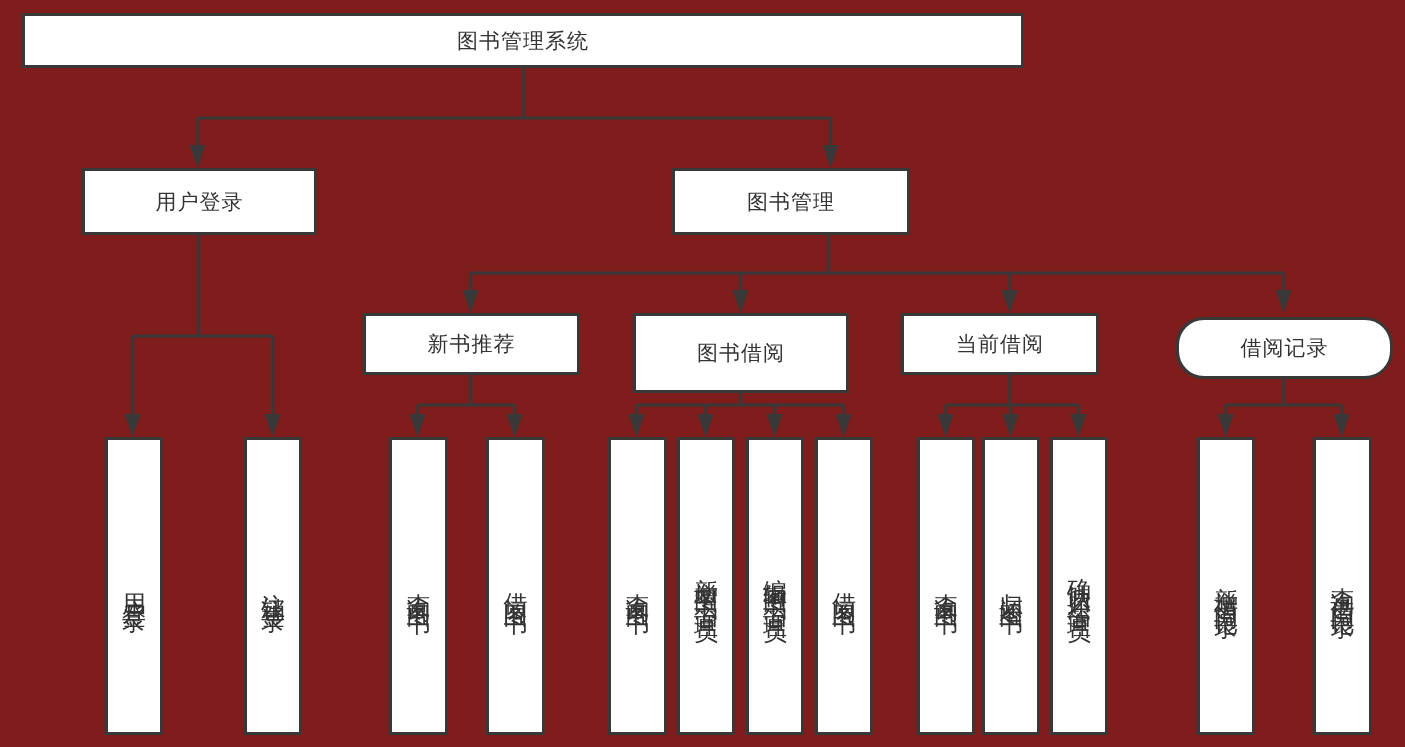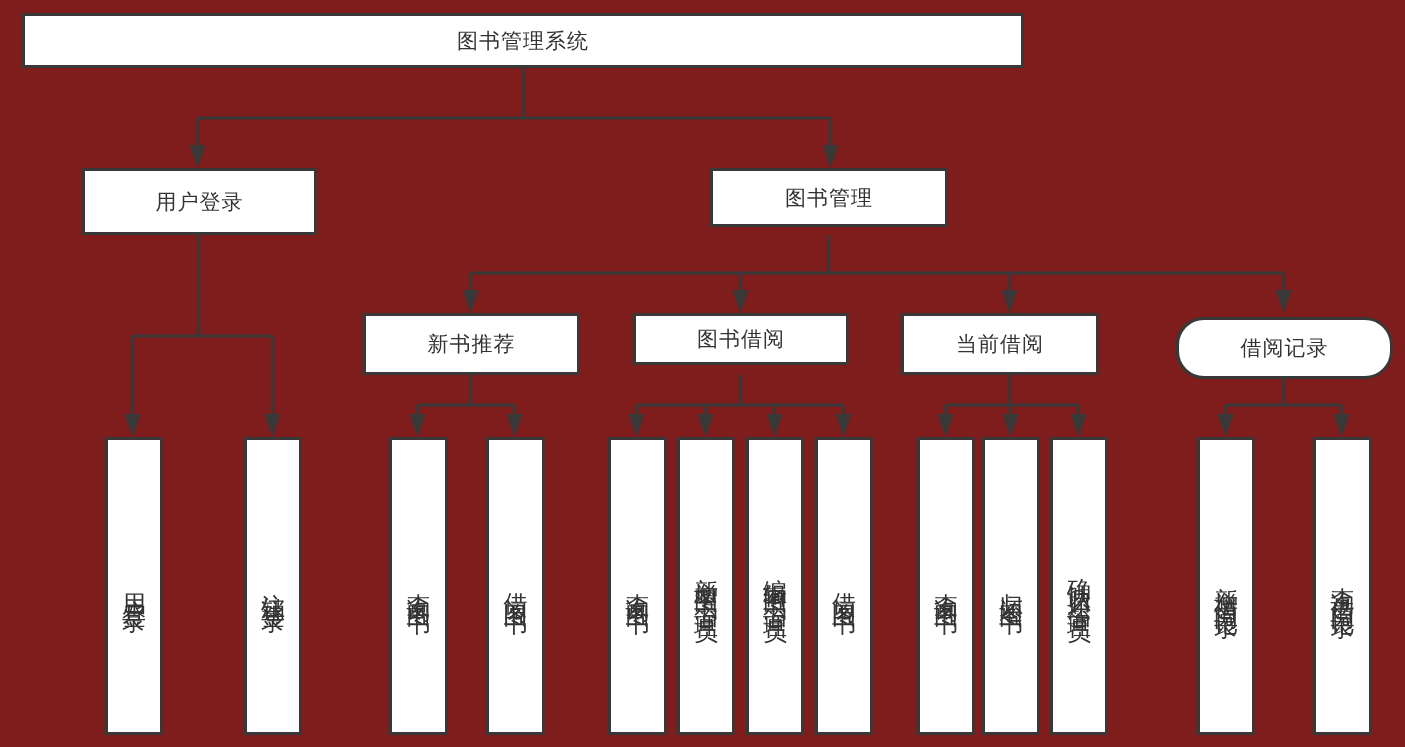--- a/index.html
+++ b/index.html
@@ -89,23 +89,23 @@
         <polygon points="1003,414 1019,414 1011,437"></polygon>
         <polygon points="1071,414 1087,414 1079,437"></polygon>
         <polygon points="1218,414 1234,414 1226,437"></polygon>
         <polygon points="1334,414 1350,414 1342,437"></polygon>
       </g>
   </svg>
 
   <div id="nodes">
       <div class="node h" style="left: 22px; top: 13px; width: 1002px; height: 55px;">图书管理系统</div>
       <div class="node h" style="left: 82px; top: 168px; width: 235px; height: 67px;">用户登录</div>
-      <div class="node h" style="left: 710px; top: 168px; width: 238px; height: 59px;">图书管理</div>
+      <div class="node h" style="left: 672px; top: 168px; width: 238px; height: 67px;">图书管理</div>
       <div class="node h" style="left: 363px; top: 313px; width: 217px; height: 62px;">新书推荐</div>
-      <div class="node h" style="left: 633px; top: 313px; width: 216px; height: 52px;">图书借阅</div>
+      <div class="node h" style="left: 633px; top: 313px; width: 216px; height: 80px;">图书借阅</div>
       <div class="node h" style="left: 901px; top: 313px; width: 198px; height: 62px;">当前借阅</div>
       <div class="node h" style="left: 1176px; top: 317px; width: 217px; height: 62px; border-radius: 28px;">借阅记录</div>
       <div class="node v" style="left: 105px; top: 437px; width: 58px; height: 298px;">用户登录</div>
       <div class="node v" style="left: 244px; top: 437px; width: 58px; height: 298px;">注销登录</div>
       <div class="node v" style="left: 389px; top: 437px; width: 59px; height: 298px;">查询图书</div>
       <div class="node v" style="left: 486px; top: 437px; width: 59px; height: 298px;">借阅图书</div>
       <div class="node v" style="left: 608px; top: 437px; width: 59px; height: 298px;">查询图书</div>
       <div class="node v" style="left: 677px; top: 437px; width: 58px; height: 298px;">新增图书（管理员）</div>
       <div class="node v" style="left: 746px; top: 437px; width: 58px; height: 298px;">编辑图书（管理员）</div>
       <div class="node v" style="left: 815px; top: 437px; width: 58px; height: 298px;">借阅图书</div>

